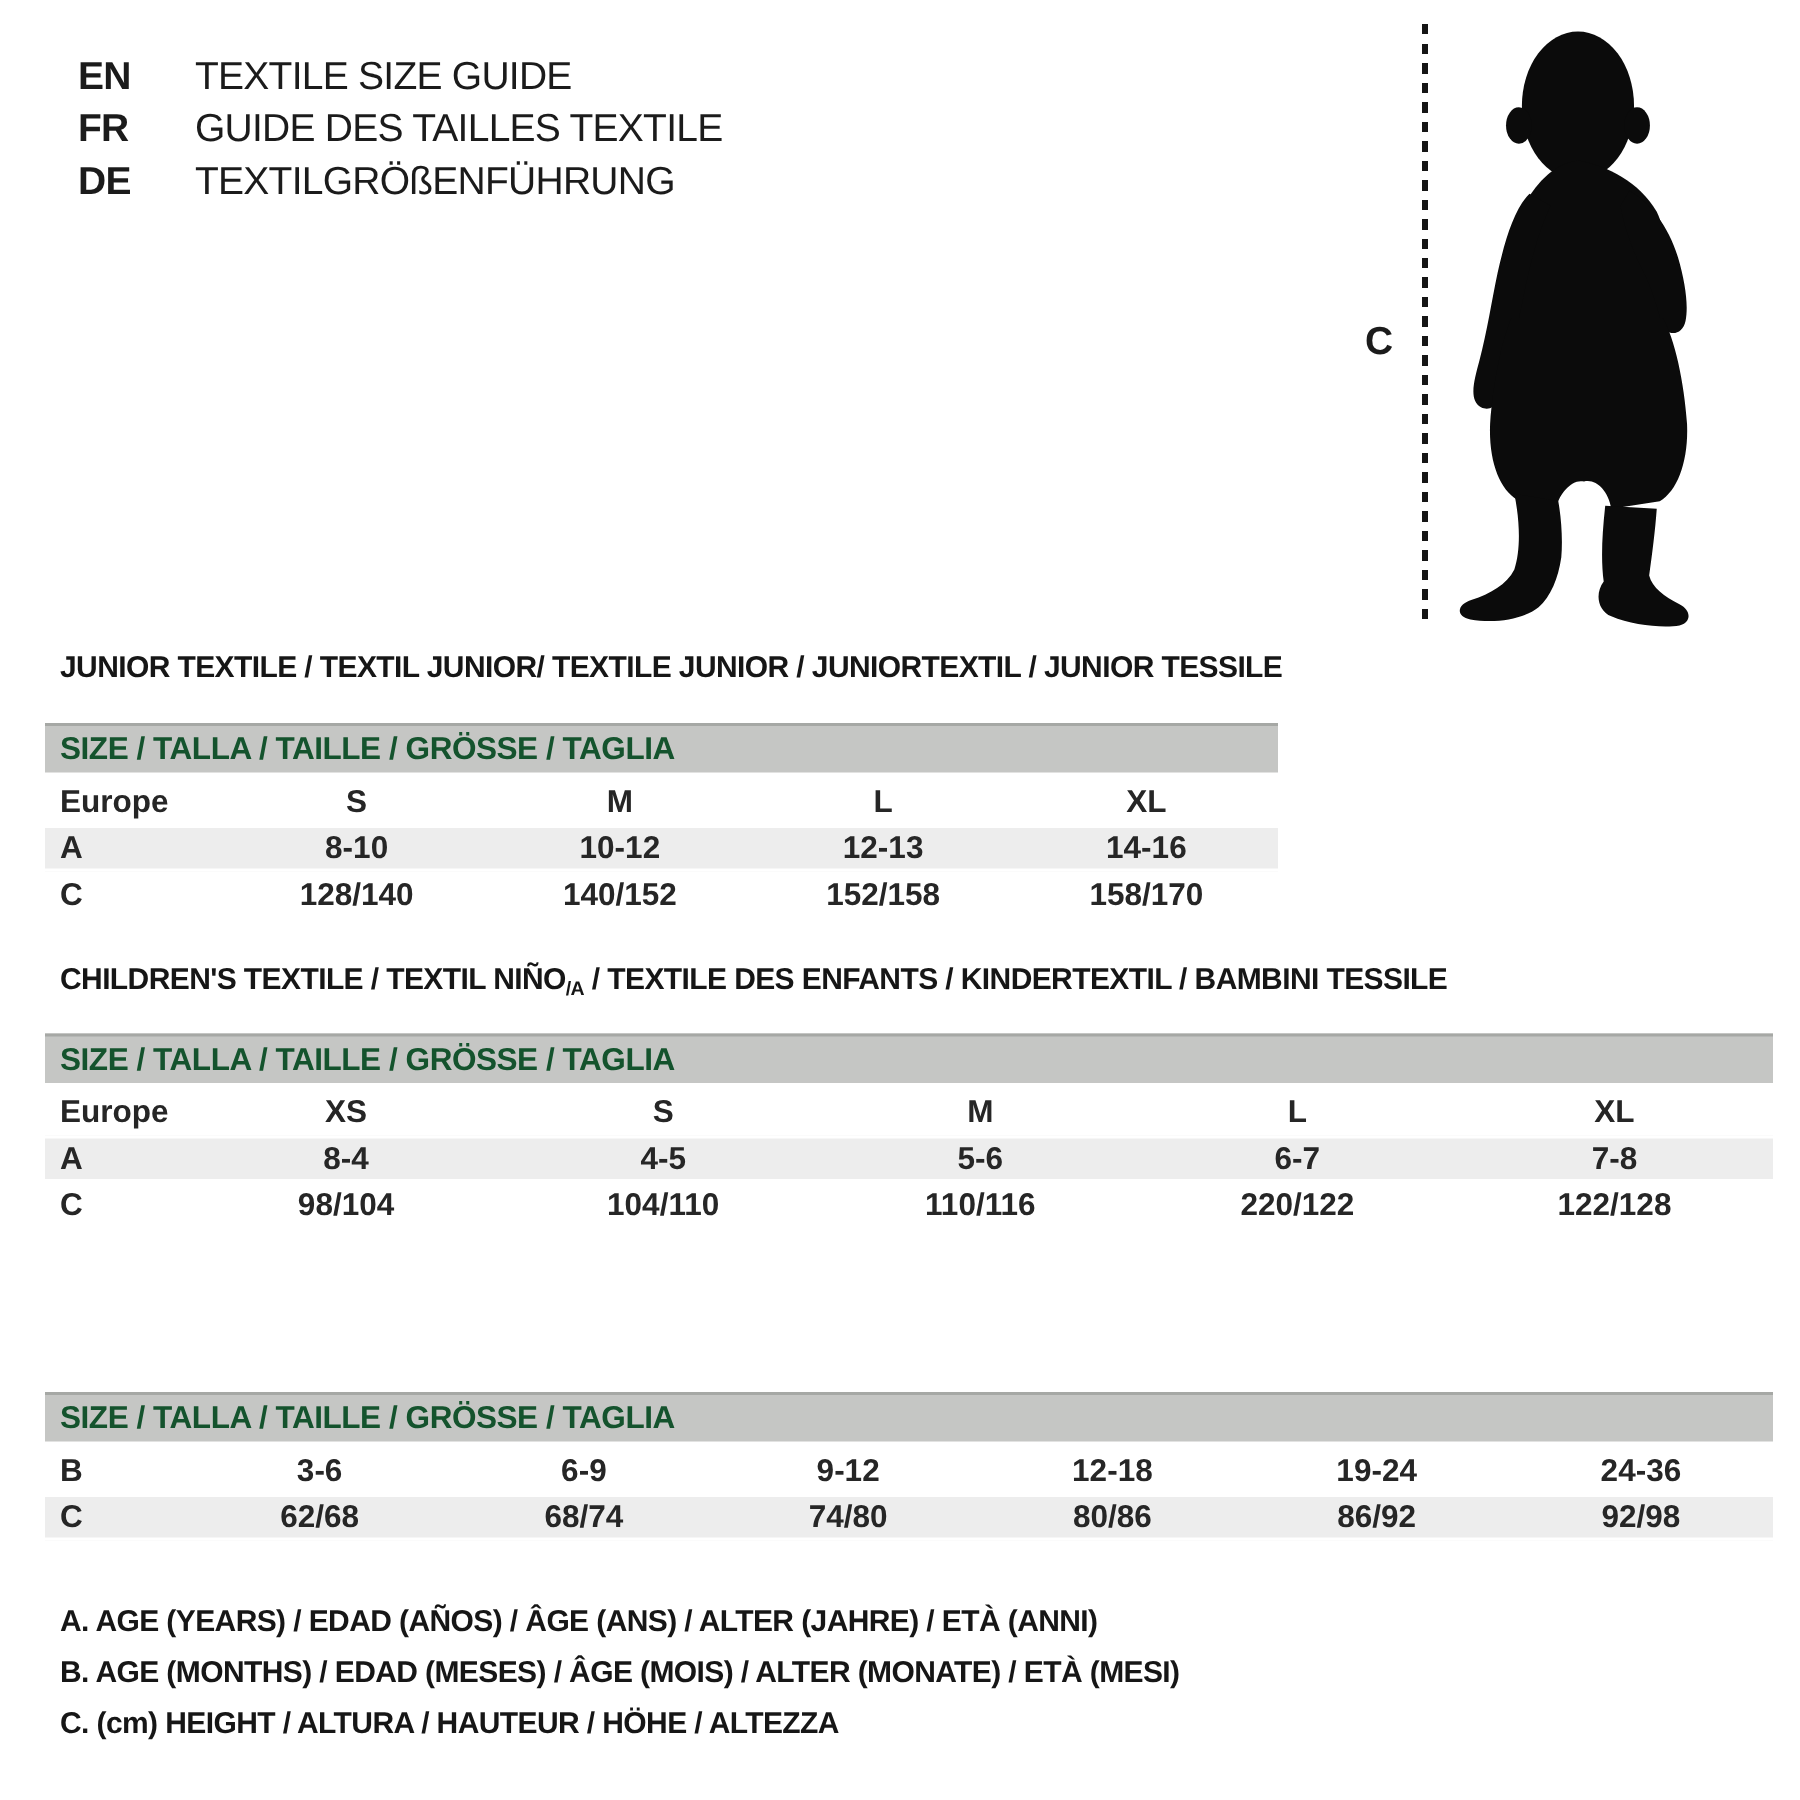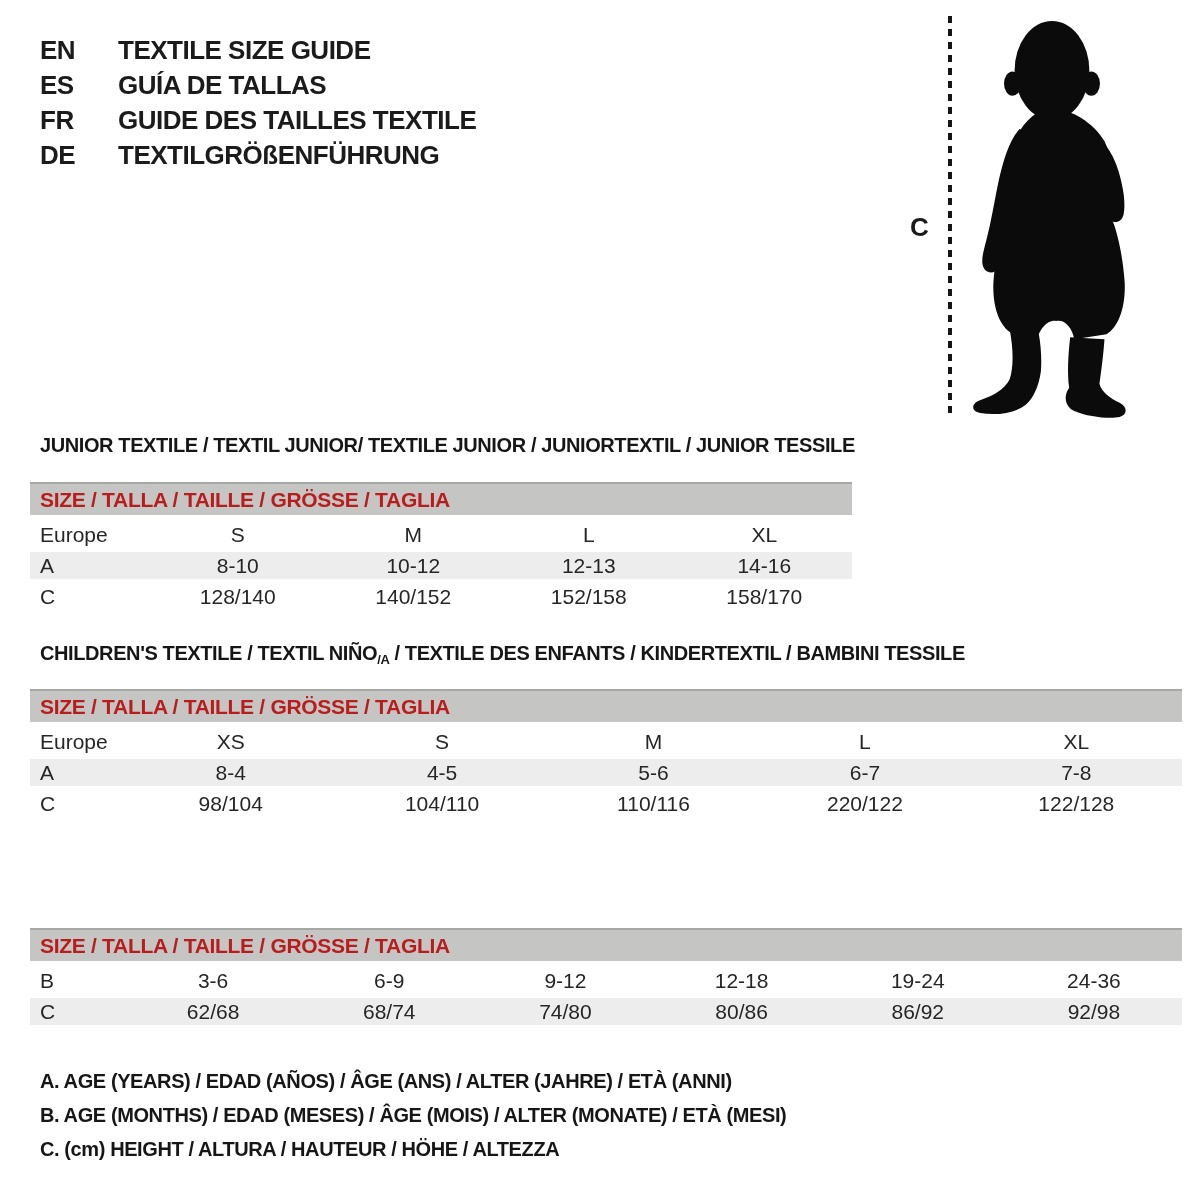--- a/index.html
+++ b/index.html
@@ -6,24 +6,24 @@
   html,body{margin:0;padding:0;}
   body{
     width:1200px;height:1200px;background:#ffffff;
     font-family:"Liberation Sans", sans-serif;
     color:#1b1b1b;
     font-stretch:condensed;
   }
   .page{position:relative;width:1200px;height:1200px;overflow:hidden;background:#fff;}
 
   
-  .lang-header{position:absolute;left:40px;top:35px;}
+  .lang-header{position:absolute;left:52px;top:35px;}
   .lang-row{display:flex;height:35px;}
   .lang-code{width:78px;font-size:26px;font-weight:700;letter-spacing:-0.5px;}
-  .lang-title{font-size:26px;font-weight:700;letter-spacing:-0.5px;white-space:nowrap;}
+  .lang-title{font-size:26px;font-weight:400;letter-spacing:-0.5px;white-space:nowrap;}
 
   
   .dash-line{
     position:absolute;left:948px;top:16px;width:4px;height:402px;
     background:repeating-linear-gradient(to bottom,#151515 0 7px,transparent 7px 13px);
   }
   .c-label{position:absolute;left:910px;top:212px;font-size:26px;font-weight:700;}
   .baby-svg{position:absolute;left:963px;top:16px;width:182px;height:404px;}
 
   
@@ -31,46 +31,42 @@
     position:absolute;left:40px;margin:0;font-size:20px;font-weight:700;
     letter-spacing:-0.4px;white-space:nowrap;color:#161616;
   }
   .sub{font-size:13px;vertical-align:-4px;font-weight:700;}
 
   
   .table{position:absolute;left:30px;}
   .thead{
     height:33px;background:#c5c6c4;border-top:2px solid #a6a8a5;
     display:flex;align-items:center;padding-left:10px;box-sizing:border-box;
-    font-size:21px;font-weight:700;letter-spacing:-0.3px;color:#b91c1c;
+    font-size:21px;font-weight:700;letter-spacing:-0.3px;color:#14532d;
     margin-bottom:4px;
   }
-  .trow{display:flex;height:31px;align-items:center;font-size:21px;color:#262626;box-sizing:border-box;}
+  .trow{display:flex;height:31px;align-items:center;font-size:21px;color:#262626;box-sizing:border-box;font-weight:bold;}
   .trow.shade{background:#ededed;border-top:2px solid #fff;border-bottom:2px solid #fff;}
   .tcell{flex:1;text-align:center;white-space:nowrap;}
   .tcell.lab{flex:0 0 auto;text-align:left;padding-left:10px;}
   .t1 .lab{width:110px;}
   .t2 .lab,.t3 .lab{width:85px;}
 
   
   .legend-line{position:absolute;left:40px;font-size:20px;font-weight:700;letter-spacing:-0.4px;white-space:nowrap;color:#161616;}
 </style>
 </head>
 <body>
 
 <div class="page">
 
   <div class="lang-header">
     <div class="lang-row">
       <span class="lang-code">EN</span>
       <span class="lang-title">TEXTILE SIZE GUIDE</span>
-    </div>
-    <div class="lang-row">
-      <span class="lang-code">ES</span>
-      <span class="lang-title">GUÍA DE TALLAS</span>
     </div>
     <div class="lang-row">
       <span class="lang-code">FR</span>
       <span class="lang-title">GUIDE DES TAILLES TEXTILE</span>
     </div>
     <div class="lang-row">
       <span class="lang-code">DE</span>
       <span class="lang-title">TEXTILGRÖßENFÜHRUNG</span>
     </div>
   </div>

